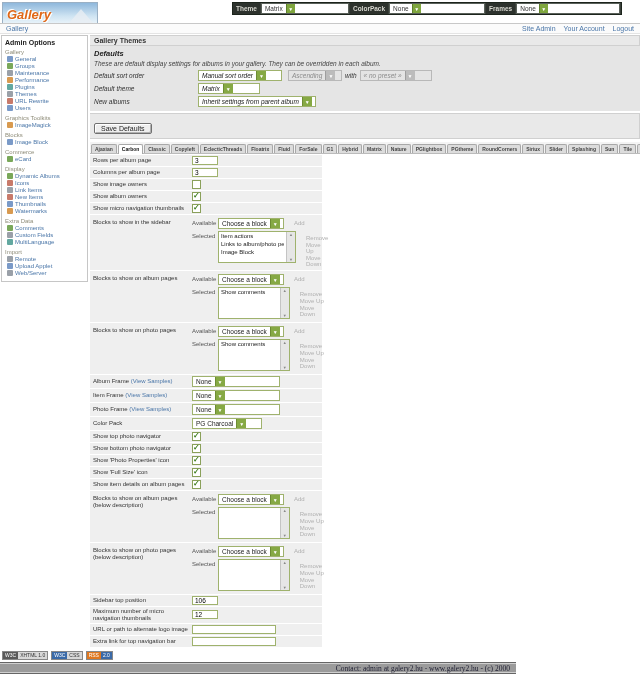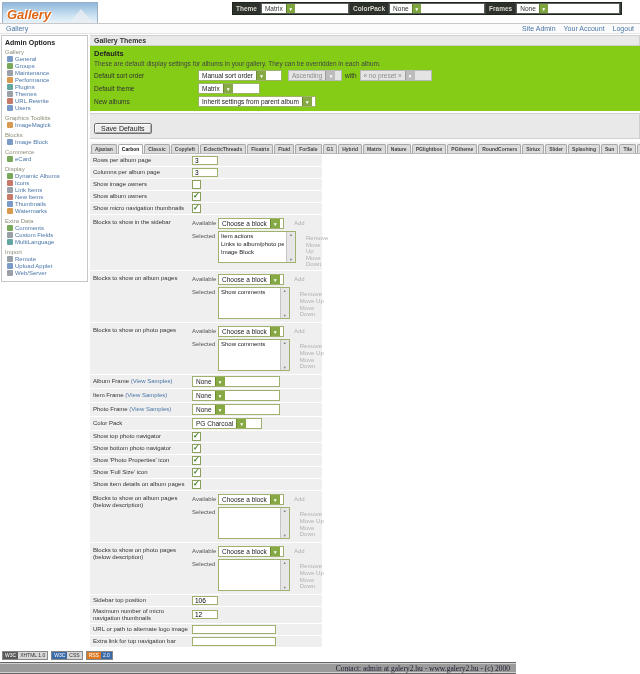--- a/index.html
+++ b/index.html
@@ -27,21 +27,21 @@
 .sb-title{font-size:7px;font-weight:bold;color:#222;margin:1px 0 3px 0;}
 .sb-h{font-size:6px;color:#8f8d7a;margin:3px 0 1px 0;}
 .sb-item{display:flex;align-items:center;font-size:6px;color:#4a76a8;padding:0 0 1px 2px;cursor:pointer;white-space:nowrap;}
 .icn{width:6px;height:6px;display:inline-block;margin-right:2px;border-radius:1px;flex-shrink:0;}
 .ic1{background:#7a9ac8;}.ic2{background:#7aa85a;}.ic3{background:#d89a50;}
 .ic4{background:#62a8a0;}.ic5{background:#9aa0a8;}.ic6{background:#c87a6a;}
 
 .main{margin-left:90px;width:550px;}
 .bar{background:#e9e9e9;border:1px solid #d0d0d0;border-left:none;}
 .title-bar{height:11px;font-size:7px;font-weight:bold;color:#333;padding:1px 4px;}
-.defaults{padding:3px 4px 2px 4px;background:#84cc16;}
+.defaults{padding:3px 4px 2px 4px;background:#e5e5e5;font-style:italic;}
 .sec-title{font-size:7.5px;font-weight:bold;color:#222;margin-bottom:2px;}
 .sec-desc{font-size:6.5px;color:#444;margin-bottom:3px;}
 .drow{display:flex;align-items:center;margin:2px 0;font-size:6.5px;}
 .dlbl{width:104px;flex-shrink:0;color:#333;}
 .dtxt{margin:0 3px;color:#333;}
 .sel{display:inline-flex;align-items:stretch;background:#fff;border:1px solid #9fb26d;height:11px;font-size:6.5px;color:#222;cursor:pointer;}
 .sel .v{padding:0 3px;display:flex;align-items:center;white-space:nowrap;overflow:hidden;}
 .sel .ar{width:10px;background:#86a944;border-left:1px solid #6d8c34;color:#fff;font-size:5px;display:flex;align-items:center;justify-content:center;}
 .sel.disabled{background:#e4e4e4;border-color:#b8b8b8;color:#8c8c8c;}
 .sel.disabled .ar{background:#bcbcbc;border-color:#9e9e9e;}

